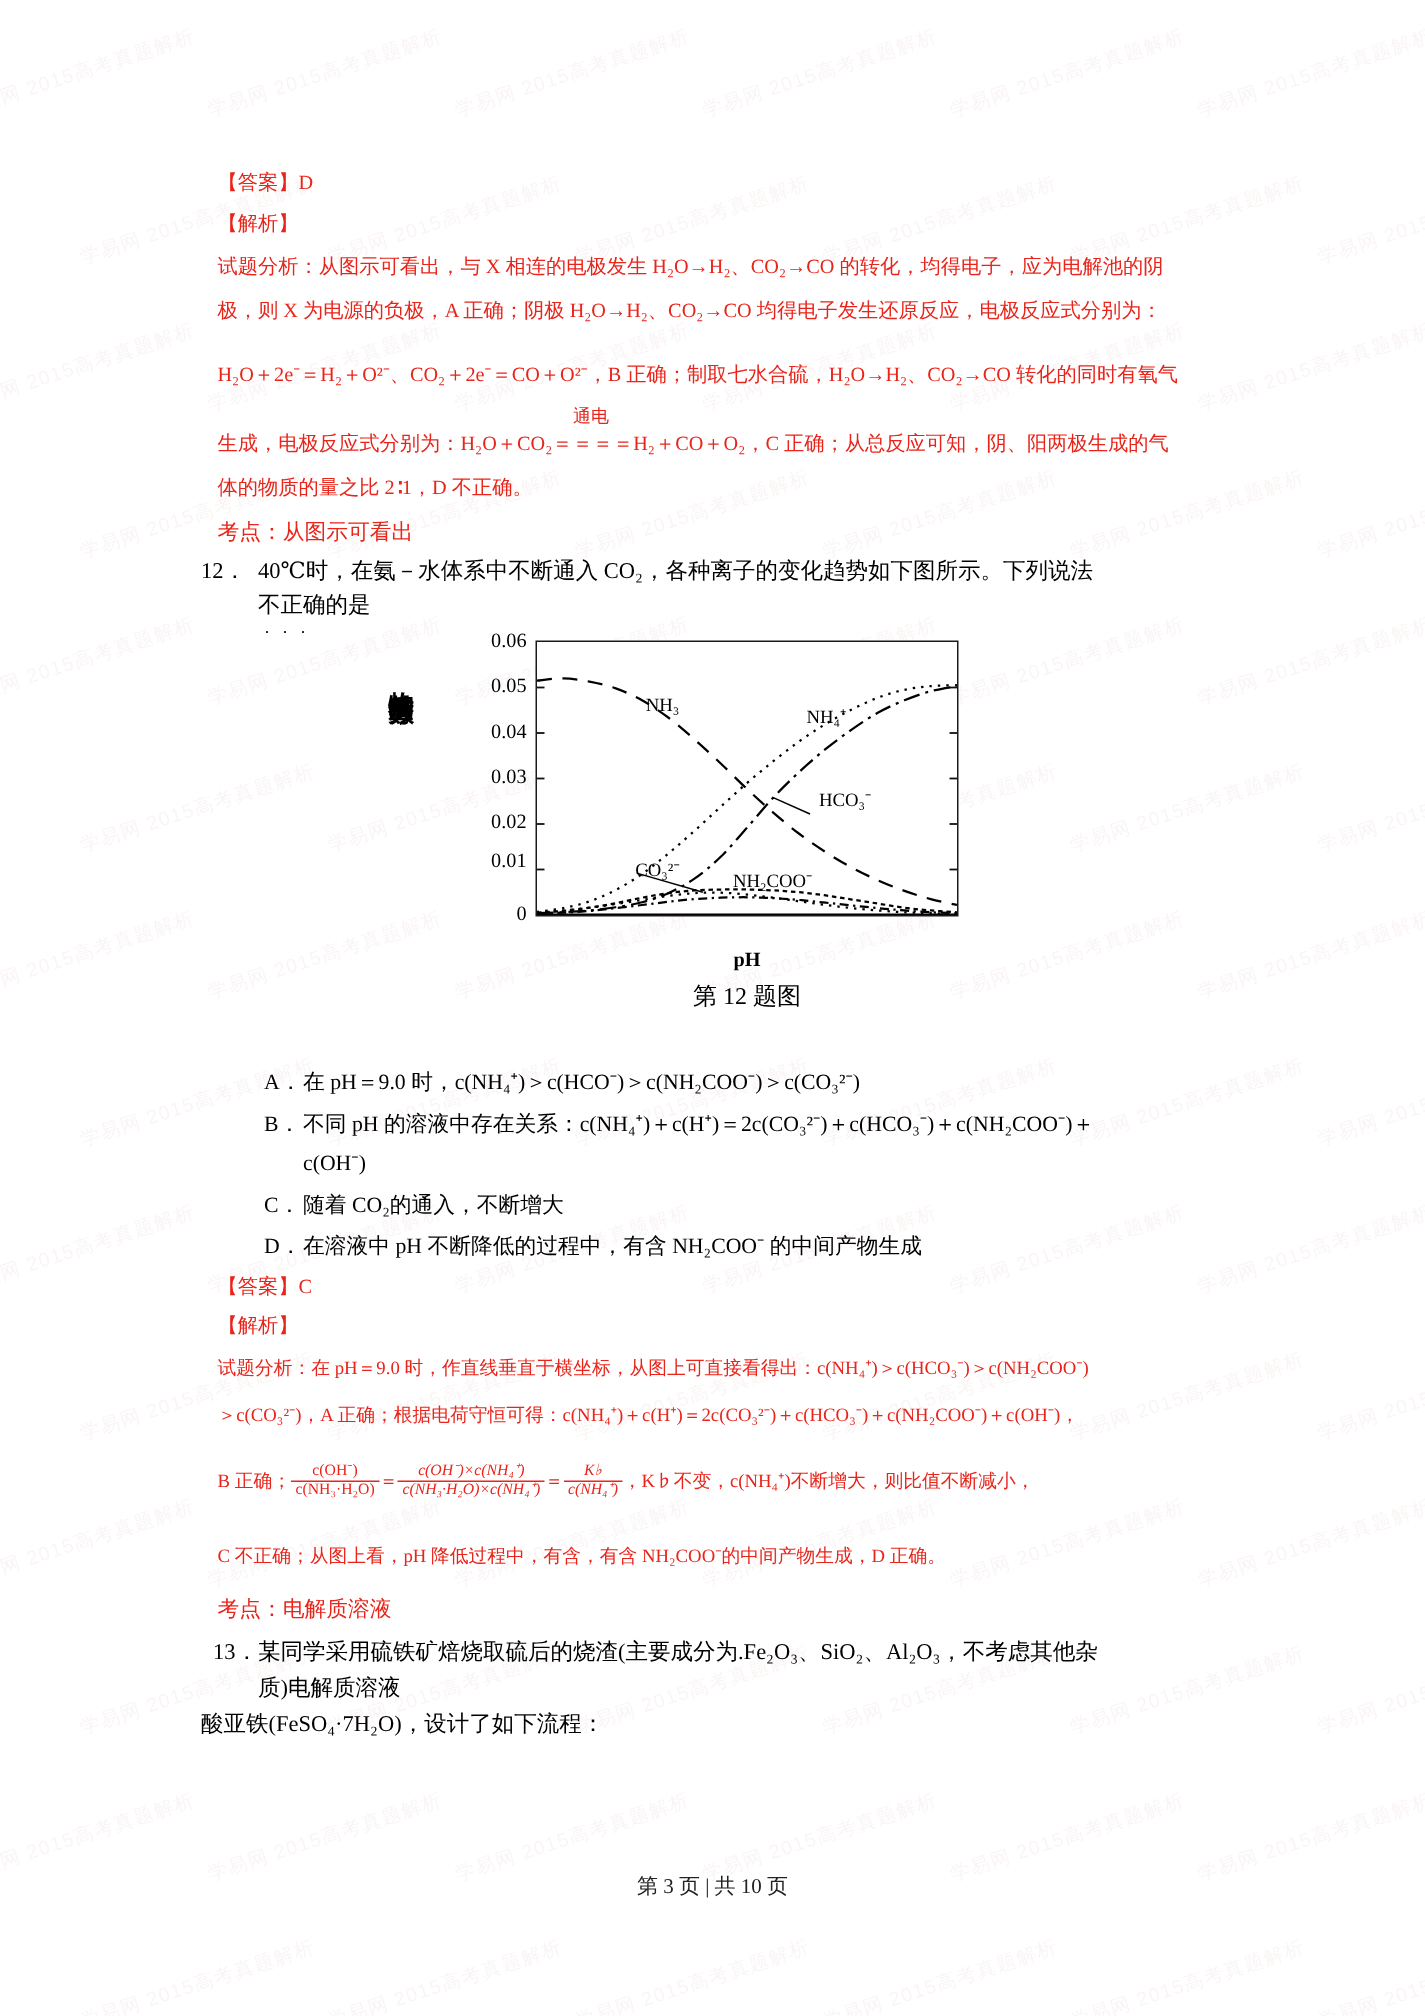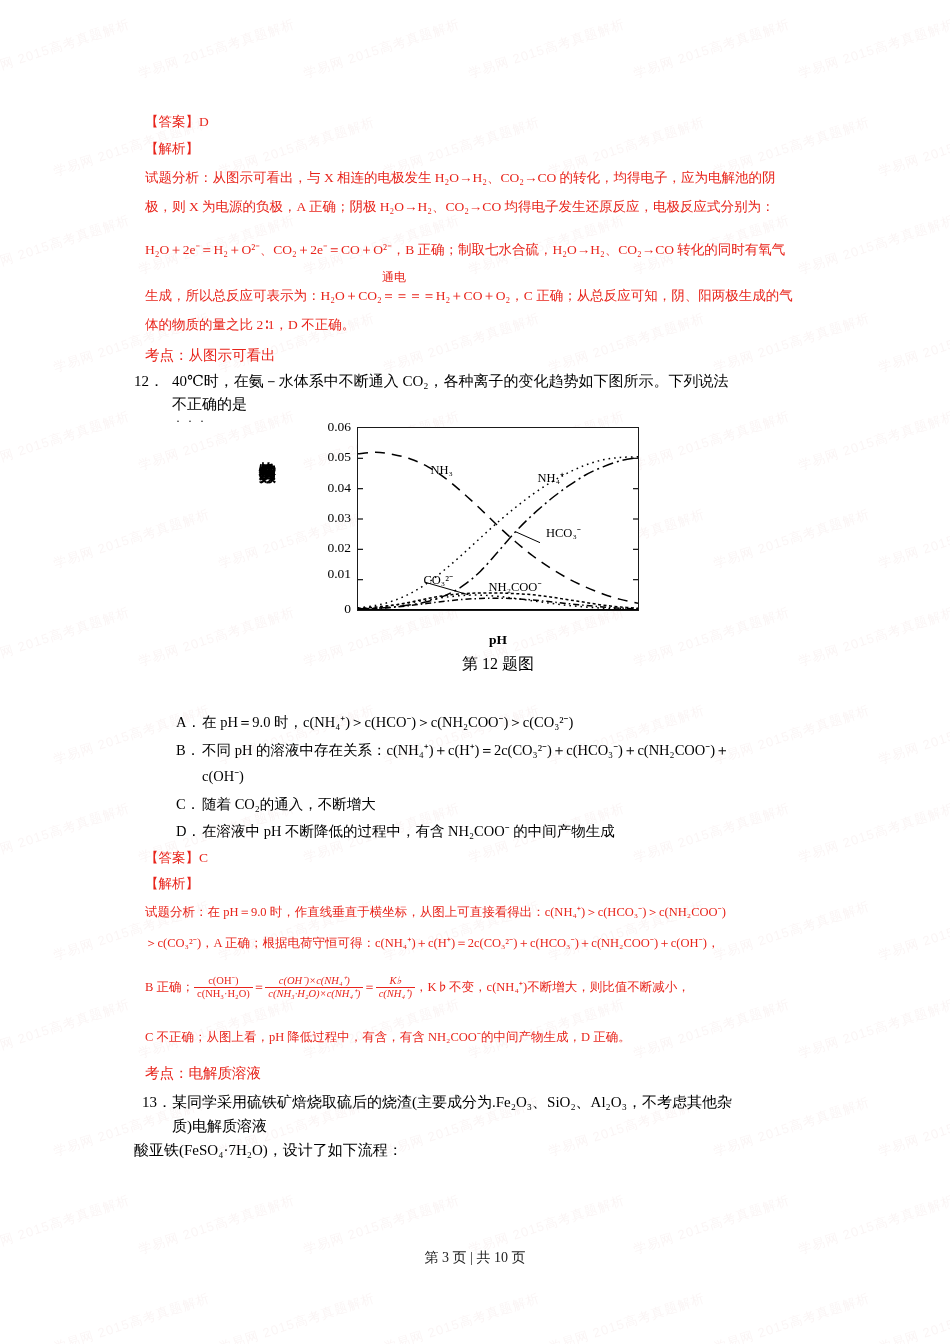--- a/index.html
+++ b/index.html
@@ -287,21 +287,21 @@
 
   <div id="content">
 
     <div class="row redline" style="left:145px; top:112px;">【答案】D</div>
     <div class="row redline" style="left:145px; top:139px;">【解析】</div>
 
     <div class="row redline" style="left:145px; top:168px; width:690px;">试题分析：从图示可看出，与 X 相连的电极发生 H₂O→H₂、CO₂→CO 的转化，均得电子，应为电解池的阴</div>
     <div class="row redline" style="left:145px; top:197px; width:690px;">极，则 X 为电源的负极，A 正确；阴极 H₂O→H₂、CO₂→CO 均得电子发生还原反应，电极反应式分别为：</div>
     <div class="row redline" style="left:145px; top:240px; width:690px;">H₂O＋2e⁻＝H₂＋O²⁻、CO₂＋2e⁻＝CO＋O²⁻，B 正确；制取七水合硫，H₂O→H₂、CO₂→CO 转化的同时有氧气</div>
     <div class="row redline" style="left:382px; top:268px; font-size:12px;">通电</div>
-    <div class="row redline" style="left:145px; top:286px; width:690px;">生成，所以总反应可表示为：H₂O＋CO₂＝＝＝＝H₂＋CO＋O₂，C 正确；从总反应可知，阴、阳两极生成的气</div>
+    <div class="row redline" style="left:145px; top:286px; width:690px;">生成，电极反应式分别为：H₂O＋CO₂＝＝＝＝H₂＋CO＋O₂，C 正确；从总反应可知，阴、阳两极生成的气</div>
     <div class="row redline" style="left:145px; top:315px; width:690px;">体的物质的量之比 2∶1，D 不正确。</div>
 
     <div class="row redline" style="left:145px; top:344px; font-size:14.5px;">考点：从图示可看出</div>
 
     <div class="row blk" style="left:134px; top:369px;">12．</div>
     <div class="row blk" style="left:172px; top:369px; width:665px;">40℃时，在氨－水体系中不断通入 CO₂，各种离子的变化趋势如下图所示。下列说法</div>
     <div class="row blk" style="left:172px; top:392px; width:665px;">不正确的是</div>
 
     <div class="row" style="left:176px; top:414px; font-size:12px; color:#000; letter-spacing:8px;">···</div>
 

